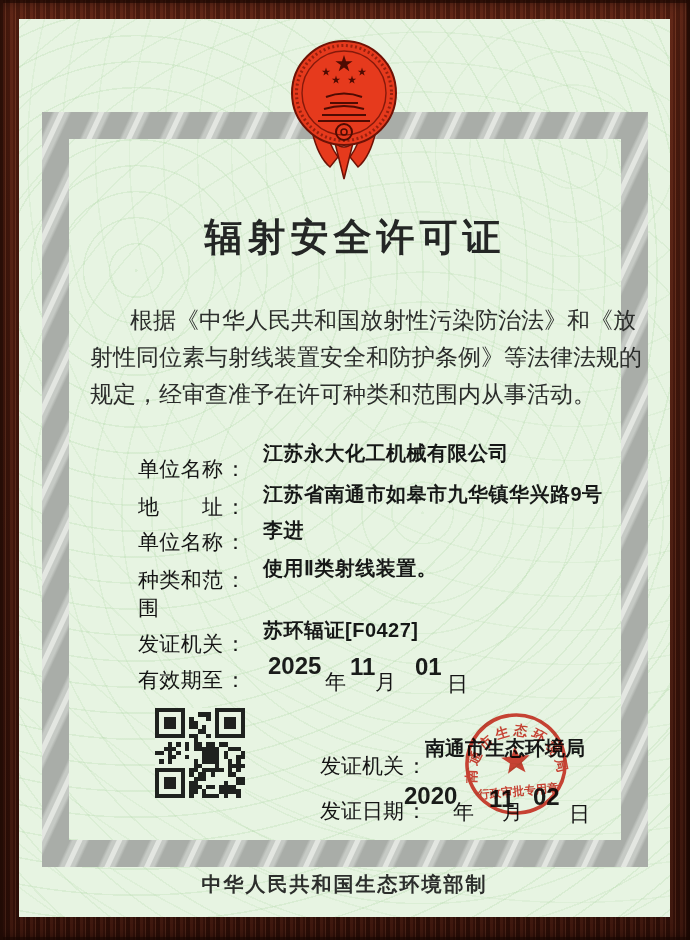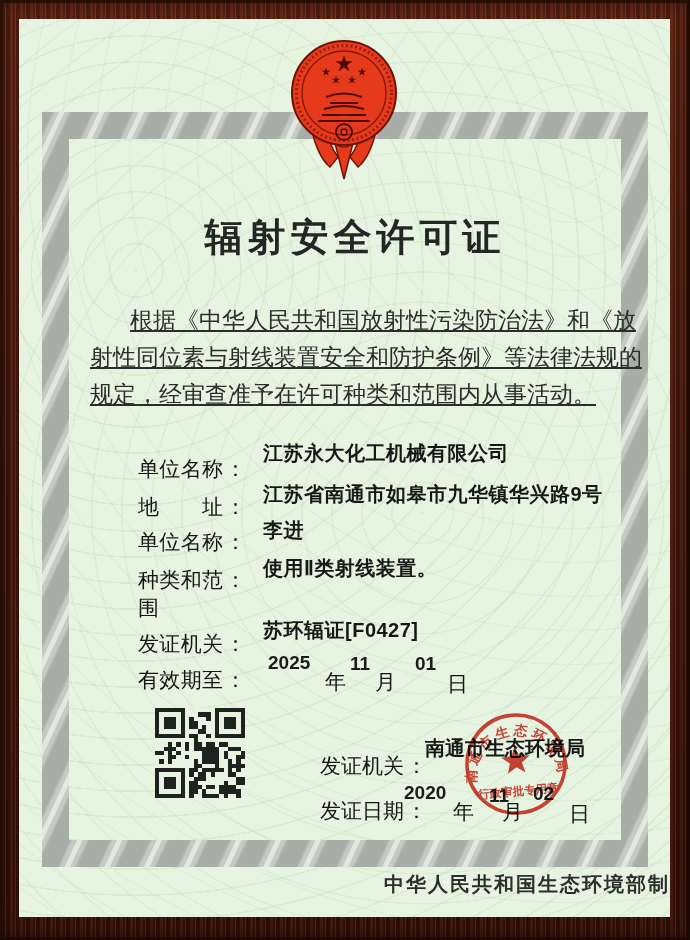--- a/index.html
+++ b/index.html
@@ -28,43 +28,43 @@
   .emblem{position:absolute;left:269px;top:20px;width:112px;height:145px;}
   .title{
     position:absolute;left:0;right:0;top:193px;margin:0;text-align:center;
     font-family:"Liberation Serif",serif;font-size:38px;font-weight:bold;
     letter-spacing:5px;padding-left:21px;color:#242625;
   }
   .bodytext{
     position:absolute;left:71px;top:283px;width:535px;
     font-family:"Liberation Serif",serif;font-size:23px;line-height:37px;color:#2b2d2b;
   }
-  .bodytext .ln{white-space:nowrap;text-decoration:underline;}
+  .bodytext .ln{white-space:nowrap;}
   .bodytext .ln.first{padding-left:40px;}
   .flabel-row{position:absolute;left:119px;font-family:Liberation Sans, sans-serif;font-size:21px;color:#141414;}
   .flabel{display:inline-block;width:85px;text-align:justify;text-align-last:justify;vertical-align:top;}
   .fcolon{display:inline-block;margin-left:2px;}
   .fvalue{
     position:absolute;left:244px;white-space:nowrap;
     font-family:"Liberation Sans",sans-serif;font-size:20px;font-weight:600;color:#161817;letter-spacing:.5px;
   }
   .daterow{position:absolute;font-family:"Liberation Serif",serif;color:#141414;}
   .daterow span{position:absolute;white-space:nowrap;}
-  .daterow .num{font-family:"Liberation Sans",sans-serif;font-size:19px;font-weight:600;color:#1a1c1a;}
+  .daterow .num{font-family:"Liberation Sans",sans-serif;font-size:24px;font-weight:600;color:#1a1c1a;}
   .daterow .unit{font-size:21px;}
   .qr{position:absolute;left:136px;top:689px;width:90px;height:90px;}
   .ilabel-row{position:absolute;left:301px;font-family:"Liberation Serif",serif;font-size:21px;color:#141414;}
   .ilabel{display:inline-block;width:84px;text-align:justify;text-align-last:justify;}
   .issuer-value{
     position:absolute;left:406px;top:716px;white-space:nowrap;
     font-family:"Liberation Sans",sans-serif;font-size:20px;font-weight:600;color:#161817;
   }
   .seal{position:absolute;left:442px;top:690px;width:110px;height:110px;transform:rotate(-5deg);mix-blend-mode:multiply;opacity:.92;}
   .footer{
-    position:absolute;left:0;right:0;top:852px;text-align:right;
+    position:absolute;left:0;right:0;top:852px;text-align:center;
     font-family:"Liberation Sans",sans-serif;font-size:20px;font-weight:bold;letter-spacing:2px;color:#2c2e2c;
   }
 </style>
 </head>
 <body>
 
 <div class="frame">
   <div class="paper">
 
     <div class="band"></div>

